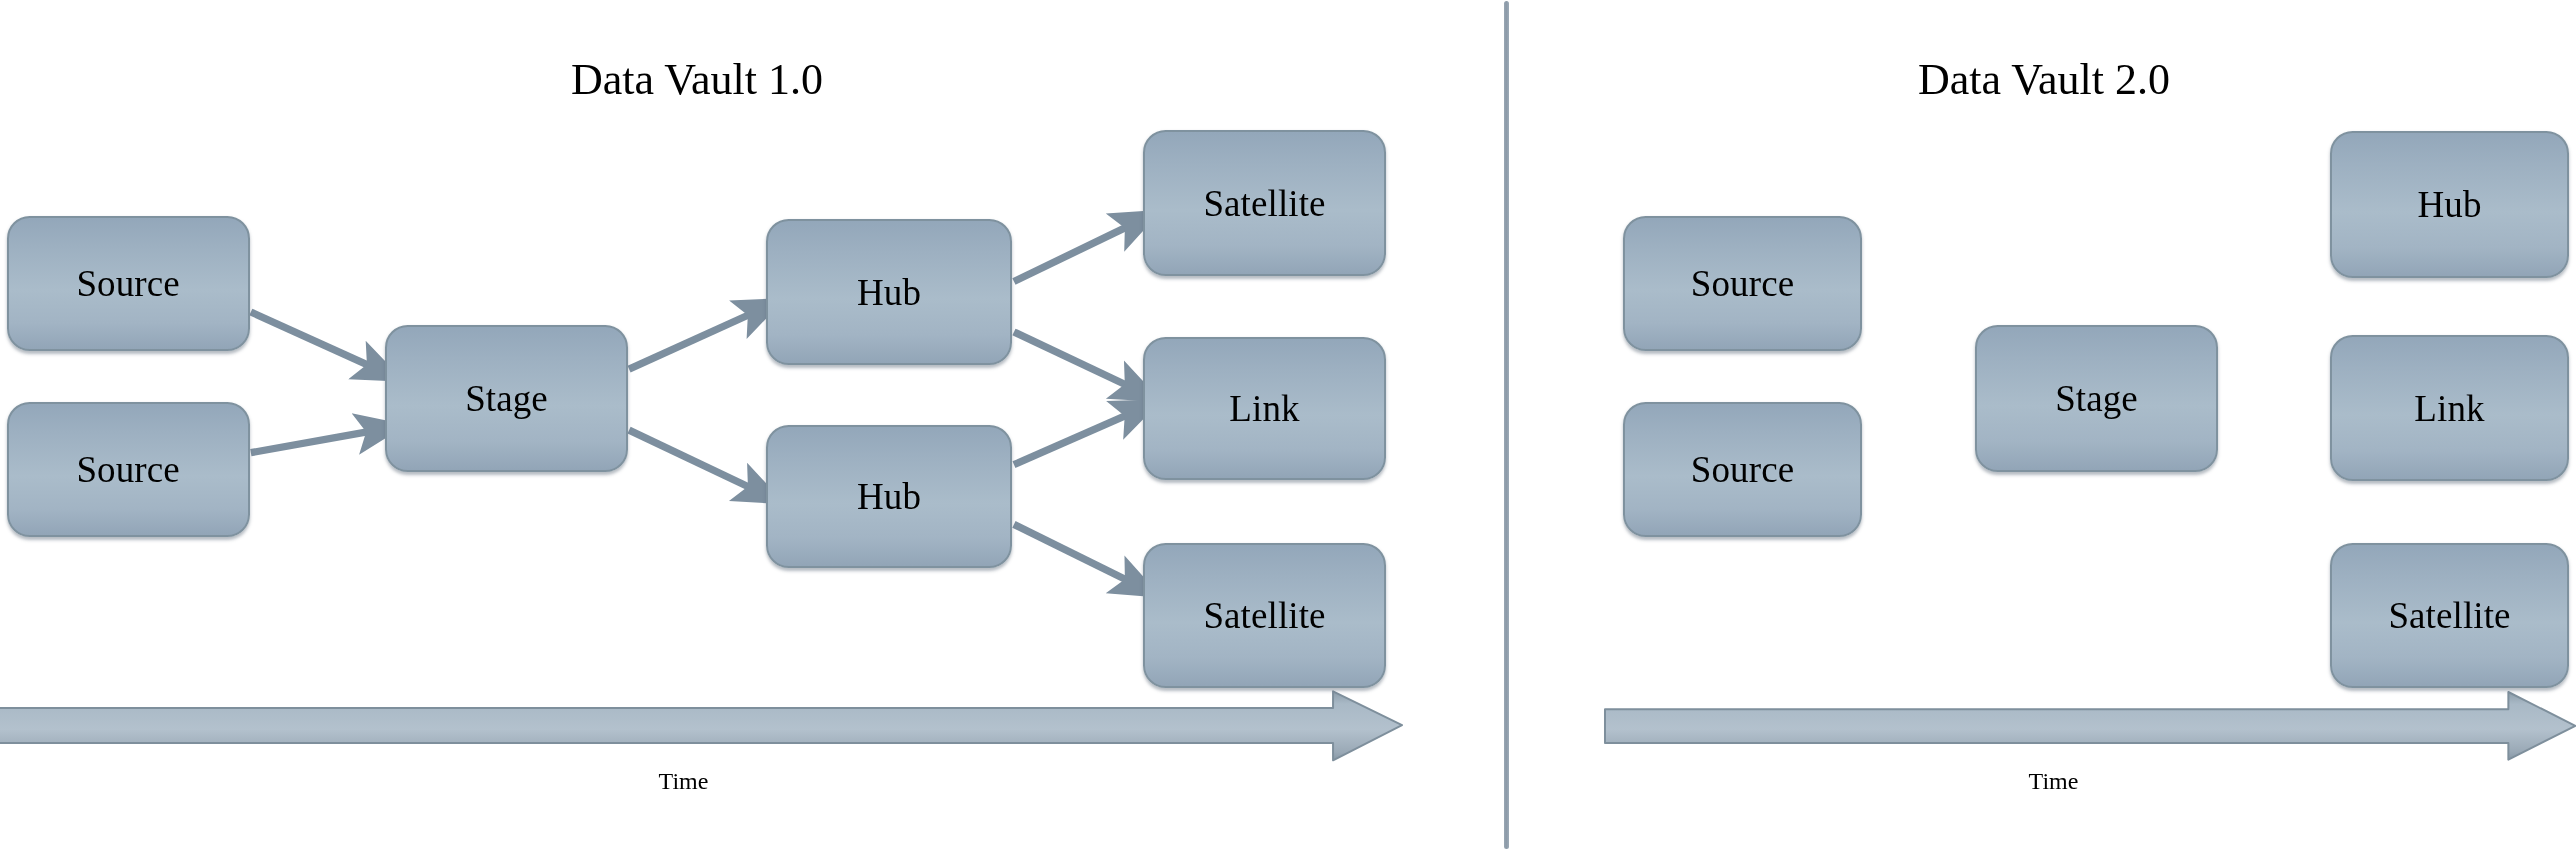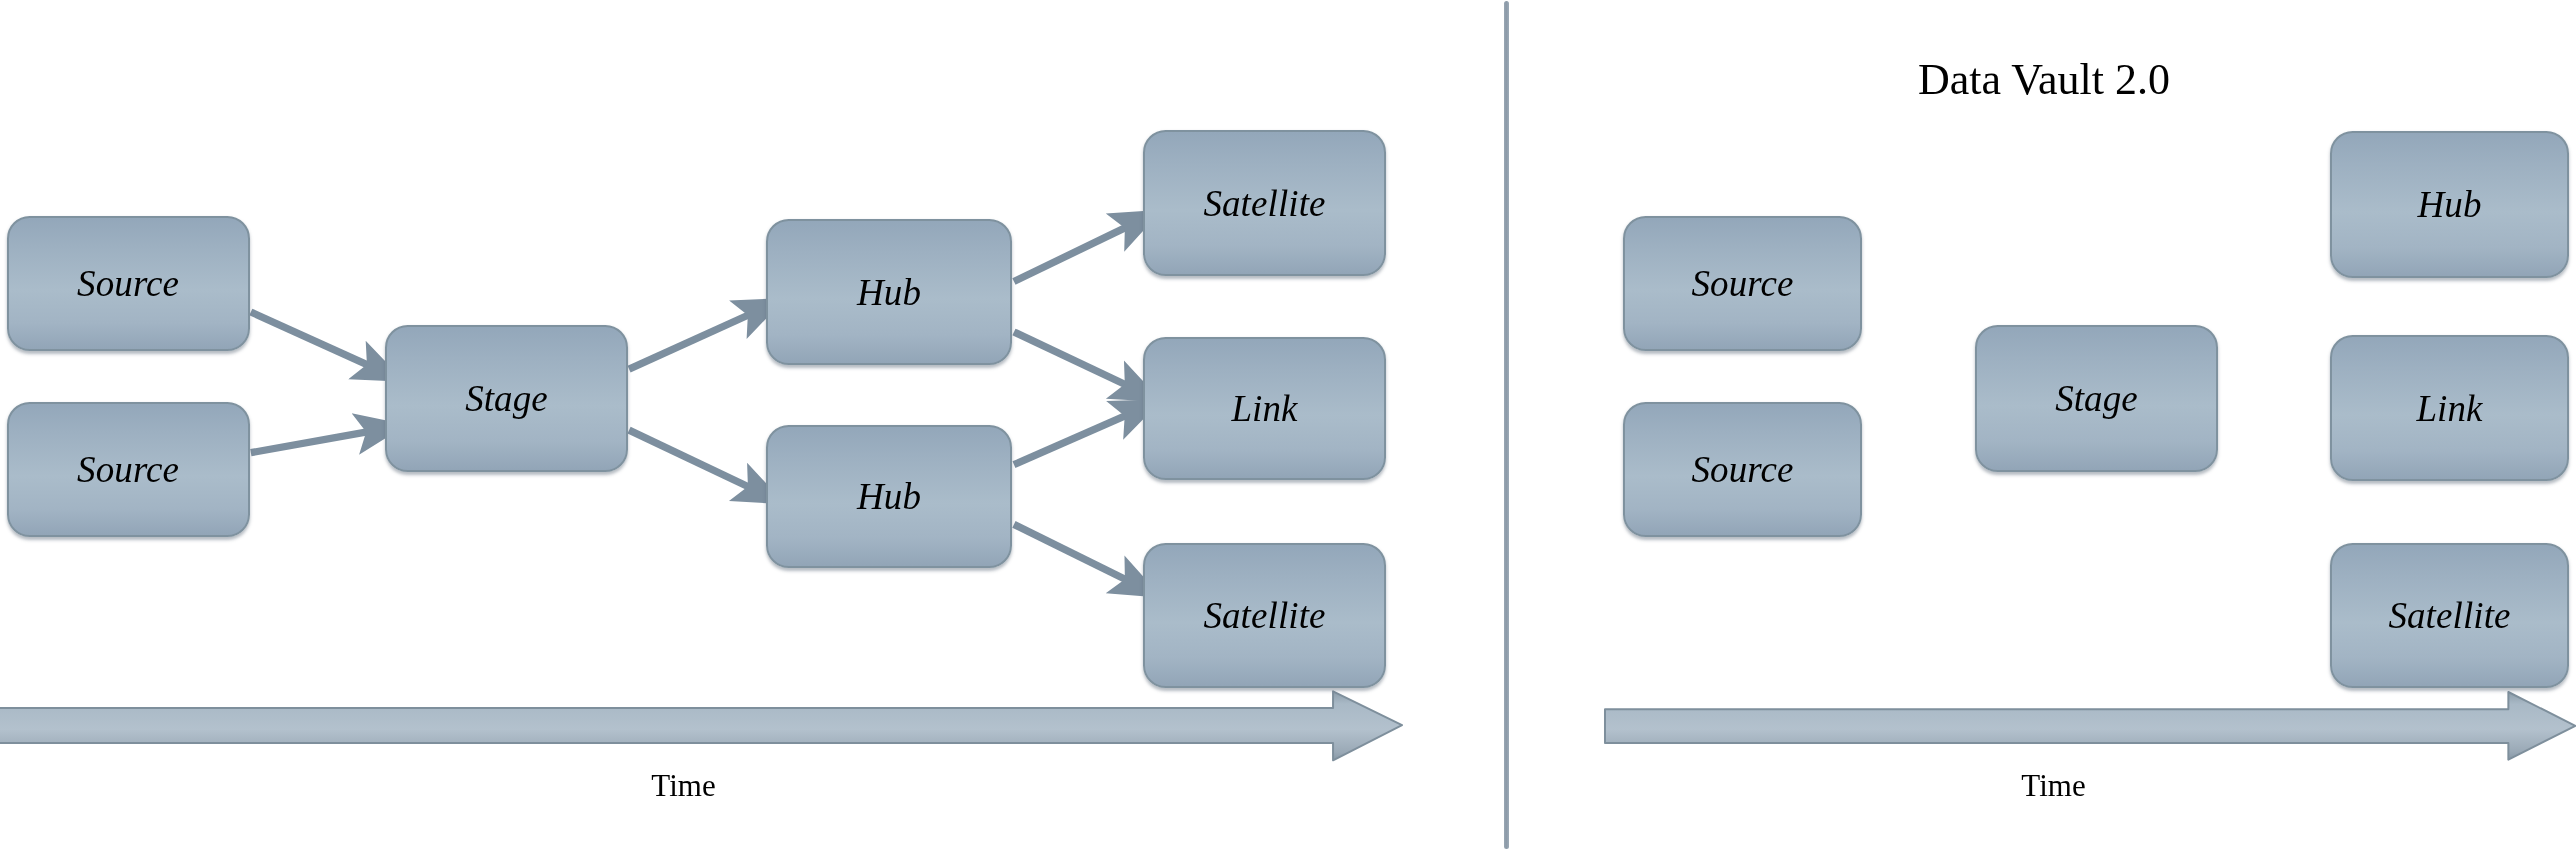--- a/index.html
+++ b/index.html
@@ -61,21 +61,20 @@
           #aabcca 55%,
           #a2b4c4 80%,
           #92a5b7 100%);
     box-shadow: 0 2.7px 3.3px rgba(90,105,120,0.45);
     border: 2px solid #7f929f;
     box-sizing: border-box;
     display: flex;
     align-items: center;
     justify-content: center;
     z-index: 4;
-    font-style: italic;
   }
   .node > span {
     font-size: 37px;
     color: #000000;
     line-height: 1;
     letter-spacing: 0.1px;
     font-family: "Liberation Serif", "DejaVu Serif", serif;
     white-space: nowrap;
   }
 
@@ -89,34 +88,35 @@
     pointer-events: none;
   }
 
   
   .time-arrow {
     position: absolute;
     z-index: 3;
   }
   .time-label {
     position: absolute;
-    font-size: 31px;
+    font-size: 24px;
     color: #000000;
     text-align: center;
     white-space: nowrap;
     font-family: "Liberation Serif", "DejaVu Serif", serif;
   }
 </style>
 </head>
 <body>
 
 <div id="stage">
 
   <div class="panel" id="panel-left">
 
+    <div class="panel-title" style="left:425px; top:58px; width:544px;">Data Vault 1.0</div>
 
     <svg class="connectors" viewBox="0 0 3882 1282" width="2576" height="851">
       <defs>
         <marker id="ah-l" markerWidth="9" markerHeight="9" refX="3.0" refY="3.2" orient="auto" markerUnits="strokeWidth">
           <path d="M0,0.3 L7.2,3.2 L0,6.1 L1.5,3.2 Z" fill="#7d8f9f"></path>
         </marker>
       </defs>
       <g stroke="#7d8f9f" stroke-width="11" fill="none" marker-end="url(#ah-l)">
 
         <line x1="378" y1="470" x2="568" y2="556"></line>

